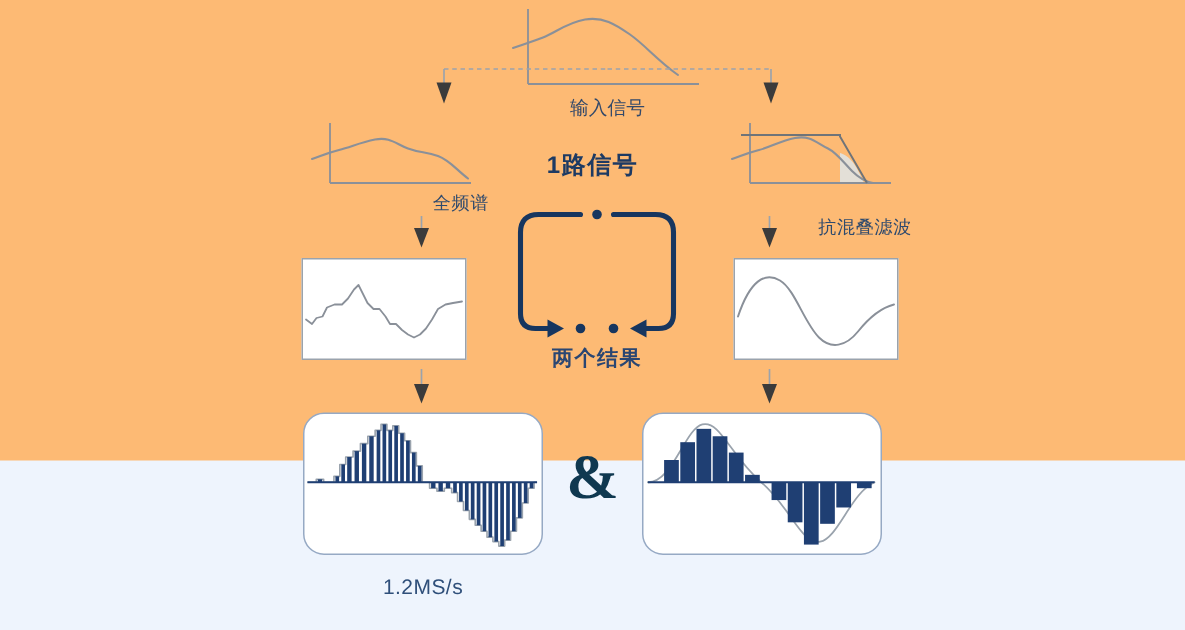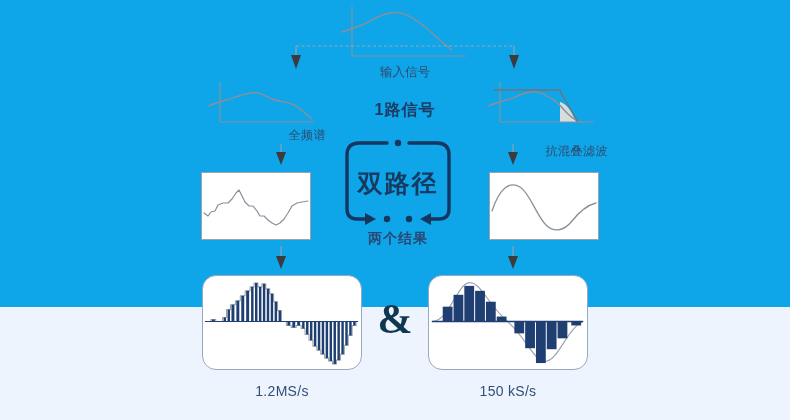--- a/index.html
+++ b/index.html
@@ -10,21 +10,21 @@
     width: 790px;
     height: 420px;
     background: #eef4fd;
     font-family: "Liberation Sans", "DejaVu Sans", sans-serif;
     overflow: hidden;
   }
   #stage {
     position: relative;
     width: 790px;
     height: 307px;
-    background: #0ea5e9;
+    background: #fdba74;
   }
   .abs { position: absolute; }
 
   
   .label-sm {
     font-size: 12px;
     color: #2f4a6d;
     text-align: right;
     line-height: 15px;
     letter-spacing: 0.5px;
@@ -96,21 +96,21 @@
       <line x1="12" y1="2" x2="12" y2="52" stroke="#8a9099" stroke-width="1.2"></line>
       <line x1="12" y1="52" x2="126" y2="52" stroke="#8a9099" stroke-width="1.2"></line>
       <path d="M2,28 C8,26 14,24 22,21 C30,18 38,11 50,9 C62,7 70,12 80,19 C90,26 98,36 112,46" fill="none" stroke="#8a9099" stroke-width="1.4" stroke-linecap="round"></path>
     </svg>
   </div>
 
   <div class="abs label-center" style="left:330px; top:64px; width:150px;">
     <div>输入信号</div>
   </div>
 
-  <div class="abs label-strong" style="left:330px; top:100px; width:150px;">1路信号</div>
+  <div class="abs label-strong" style="left:320px; top:100px; width:150px;">1路信号</div>
 
   <div class="abs" style="left:280px; top:36px; width:250px; height:40px;">
     <svg width="250" height="40" viewBox="0 0 250 40">
 
       <line x1="16" y1="10" x2="125" y2="10" stroke="#9aa3ad" stroke-width="1.1" stroke-dasharray="3,2.5"></line>
       <line x1="16" y1="10" x2="16" y2="20" stroke="#9aa3ad" stroke-width="1.1"></line>
       <polygon points="11,19 21,19 16,33" fill="#3b3b3b"></polygon>
 
       <line x1="125" y1="10" x2="234" y2="10" stroke="#9aa3ad" stroke-width="1.1" stroke-dasharray="3,2.5"></line>
       <line x1="234" y1="10" x2="234" y2="20" stroke="#9aa3ad" stroke-width="1.1"></line>
@@ -197,21 +197,20 @@
 
       <circle cx="55" cy="4" r="3.2" fill="#17365f"></circle>
 
       <polygon points="22,74 33,80 22,86" fill="#17365f"></polygon>
       <polygon points="88,74 77,80 88,86" fill="#17365f"></polygon>
 
       <circle cx="44" cy="80" r="3.2" fill="#17365f"></circle>
       <circle cx="66" cy="80" r="3.2" fill="#17365f"></circle>
     </svg>
   </div>
-  <div class="abs badge-text" style="left:343px; top:168px; width:110px;">双路径</div>
 
   <div class="abs label-result" style="left:333px; top:230px; width:130px;font-weight:bold;">两个结果</div>
 
   <div class="abs resultbox" style="left:202px; top:275px; width:160px; height:95px;">
     <svg width="157" height="92" viewBox="0 0 320 186" preserveAspectRatio="none">
 
       <path d="M4,92 L16,92 L16,88 L26,88 L26,92 L40,92 L40,84 L48,84 L48,68 L56,68 L56,58
                L66,58 L66,50 L76,50 L76,40 L86,40 L86,30 L96,30 L96,22 L104,22 L104,14
                L112,14 L112,22 L120,22 L120,16 L128,16 L128,26 L136,26 L136,36 L144,36
                L144,52 L152,52 L152,70 L160,70 L160,92
@@ -285,15 +284,14 @@
       <g fill="#1f3f73">
         <rect x="174" y="92" width="20" height="24"></rect>
         <rect x="196" y="92" width="20" height="54"></rect>
         <rect x="218" y="92" width="20" height="84"></rect>
         <rect x="240" y="92" width="20" height="56"></rect>
         <rect x="262" y="92" width="20" height="34"></rect>
         <rect x="290" y="92" width="20" height="8"></rect>
       </g>
     </svg>
   </div>
-  <div class="abs label-rate" style="left:428px; top:383px; width:160px;">150 kS/s</div>
 
 </div>
 
 </body></html>

